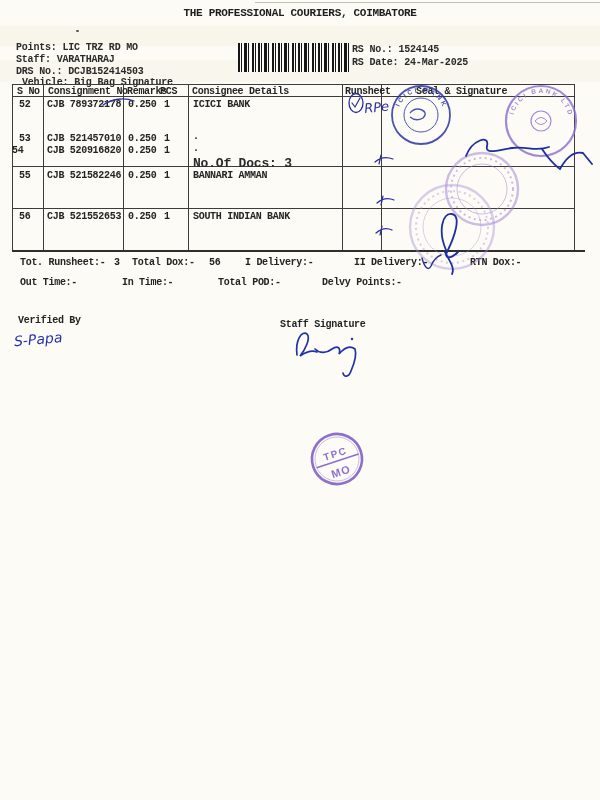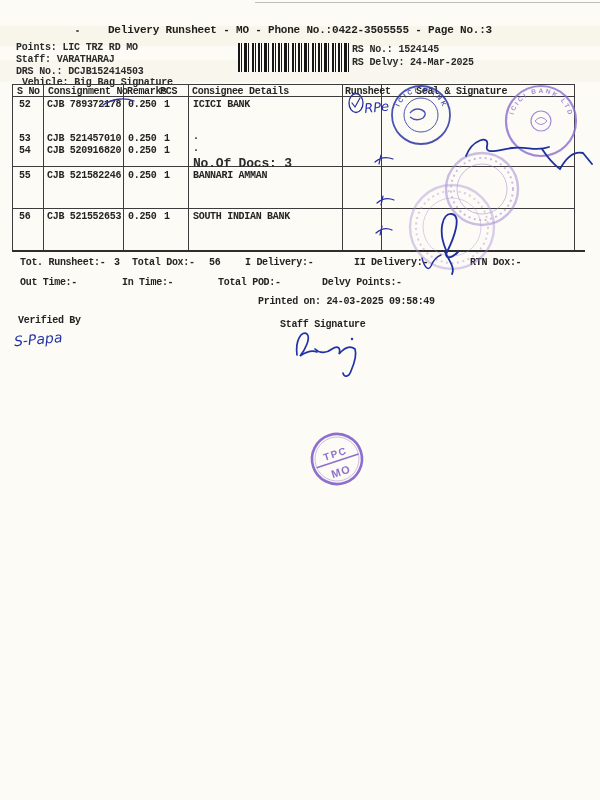--- a/index.html
+++ b/index.html
@@ -31,31 +31,31 @@
 </head>
 <body>
 
 <div class="page">
 
   <div class="tint" style="top:26px;height:20px;background:rgba(214,205,150,.10);"></div>
   <div class="tint" style="top:60px;height:22px;background:rgba(214,205,150,.08);"></div>
   <div class="scanline"></div>
   <div class="dot"></div>
 
-  <div class="abs subtitle">Delivery Runsheet - MO - Phone No.:0422-3505555 - Page No.:3</div>
+  <div class="abs title">THE PROFESSIONAL COURIERS, COIMBATORE</div>
 
   <div class="abs meta" style="left:16px;top:42px;"><span>Points:</span> <span>LIC TRZ RD MO</span></div>
   <div class="abs meta" style="left:16px;top:54px;"><span>Staff:</span> <span>VARATHARAJ</span></div>
   <div class="abs meta" style="left:16px;top:66px;"><span>DRS No.:</span> <span>DCJB152414503</span></div>
   <div class="abs meta" style="left:22px;top:77px;"><span>Vehicle:</span> <span>Big Bag Signature</span></div>
 
   <div class="barcode"></div>
 
   <div class="abs meta" style="left:352px;top:44px;"><span>RS No.:</span> <span>1524145</span></div>
-  <div class="abs meta" style="left:352px;top:57px;"><span>RS Delvy:</span> <span>24-Mar-2025</span></div>
+  <div class="abs meta" style="left:352px;top:57px;"><span>RS Date:</span> <span>24-Mar-2025</span></div>
 
   <div class="frame"></div>
   <div class="vline" style="left:43px;"></div>
   <div class="vline" style="left:123px;"></div>
   <div class="vline" style="left:188px;"></div>
   <div class="vline" style="left:342px;"></div>
   <div class="vline" style="left:381px;"></div>
   <div class="hline" style="top:96px;"></div>
   <div class="hline" style="top:166px;"></div>
   <div class="hline" style="top:208px;"></div>
@@ -74,21 +74,21 @@
   <span class="abs tcell" style="left:128px;top:99px;">0.250</span>
   <span class="abs tcell" style="left:164px;top:99px;">1</span>
   <span class="abs tcell" style="left:193px;top:99px;">ICICI BANK</span>
 
   <span class="abs tcell" style="left:19px;top:133px;">53</span>
   <span class="abs tcell" style="left:47px;top:133px;">CJB 521457010</span>
   <span class="abs tcell" style="left:128px;top:133px;">0.250</span>
   <span class="abs tcell" style="left:164px;top:133px;">1</span>
   <span class="abs tcell" style="left:193px;top:131px;">.</span>
 
-  <span class="abs tcell" style="left:19px;top:145px;">54</span>
+  <span class="abs tcell" style="left:12px;top:145px;">54</span>
   <span class="abs tcell" style="left:47px;top:145px;">CJB 520916820</span>
   <span class="abs tcell" style="left:128px;top:145px;">0.250</span>
   <span class="abs tcell" style="left:164px;top:145px;">1</span>
   <span class="abs tcell" style="left:193px;top:143px;">.</span>
   <span class="abs tsmall" style="left:193px;top:156px;">No.Of Docs: 3</span>
 
   <span class="abs tcell" style="left:19px;top:170px;">55</span>
   <span class="abs tcell" style="left:47px;top:170px;">CJB 521582246</span>
   <span class="abs tcell" style="left:128px;top:170px;">0.250</span>
   <span class="abs tcell" style="left:164px;top:170px;">1</span>
@@ -106,21 +106,20 @@
   <span class="abs tcell" style="left:209px;top:257px;">56</span>
   <span class="abs tcell" style="left:245px;top:257px;">I Delivery:-</span>
   <span class="abs tcell" style="left:354px;top:257px;">II Delivery:-</span>
   <span class="abs tcell" style="left:470px;top:257px;">RTN Dox:-</span>
 
   <span class="abs tcell" style="left:20px;top:277px;text-align:center;">Out Time:-</span>
   <span class="abs tcell" style="left:122px;top:277px;">In Time:-</span>
   <span class="abs tcell" style="left:218px;top:277px;">Total POD:-</span>
   <span class="abs tcell" style="left:322px;top:277px;">Delvy Points:-</span>
 
-  <span class="abs tcell" style="left:258px;top:296px;">Printed on: 24-03-2025 09:58:49</span>
 
   <span class="abs tcell" style="left:18px;top:315px;">Verified By</span>
   <span class="abs tcell" style="left:280px;top:319px;">Staff Signature</span>
 
   <svg class="ink" width="600" height="800" viewBox="0 0 600 800">
     <defs>
       <path id="ringBlue" d="M 398 115 a 23 23 0 1 1 46 0 a 23 23 0 1 1 -46 0"></path>
       <path id="ringPurple" d="M 513 121 a 28 28 0 1 1 56 0 a 28 28 0 1 1 -56 0"></path>
     </defs>
 

